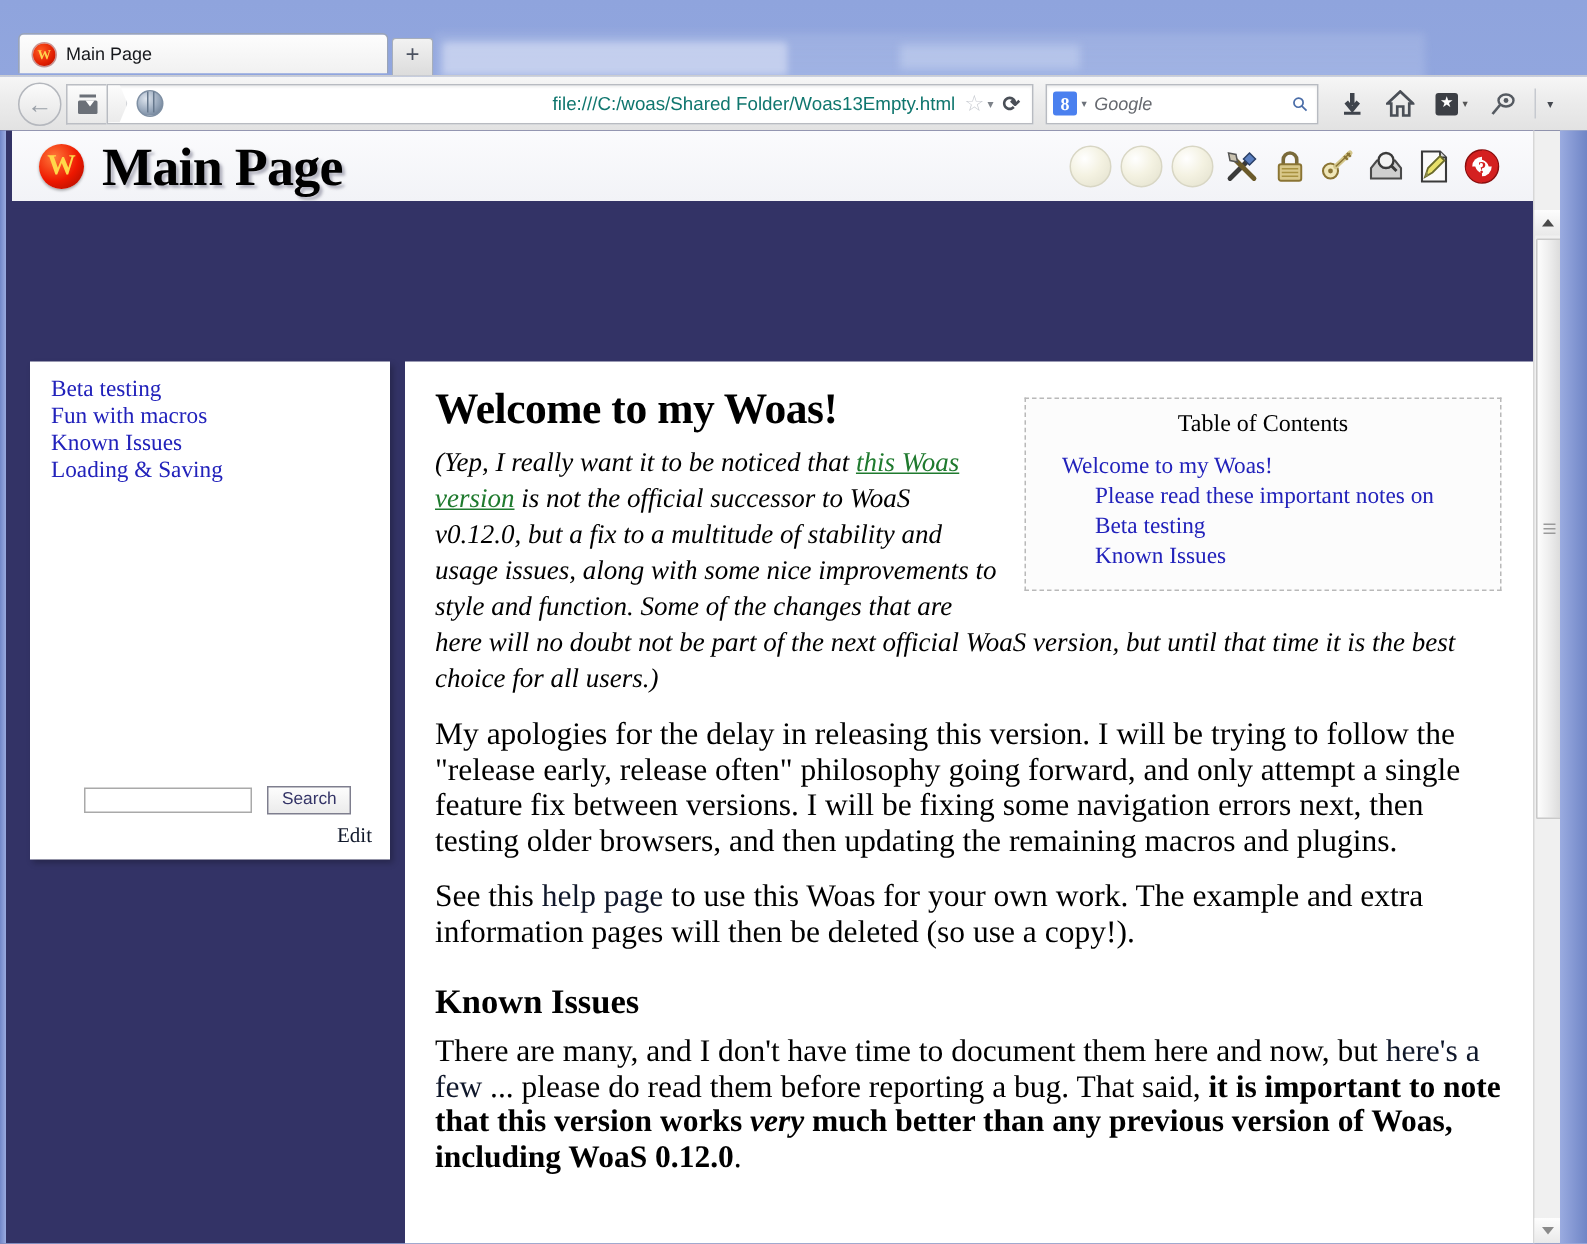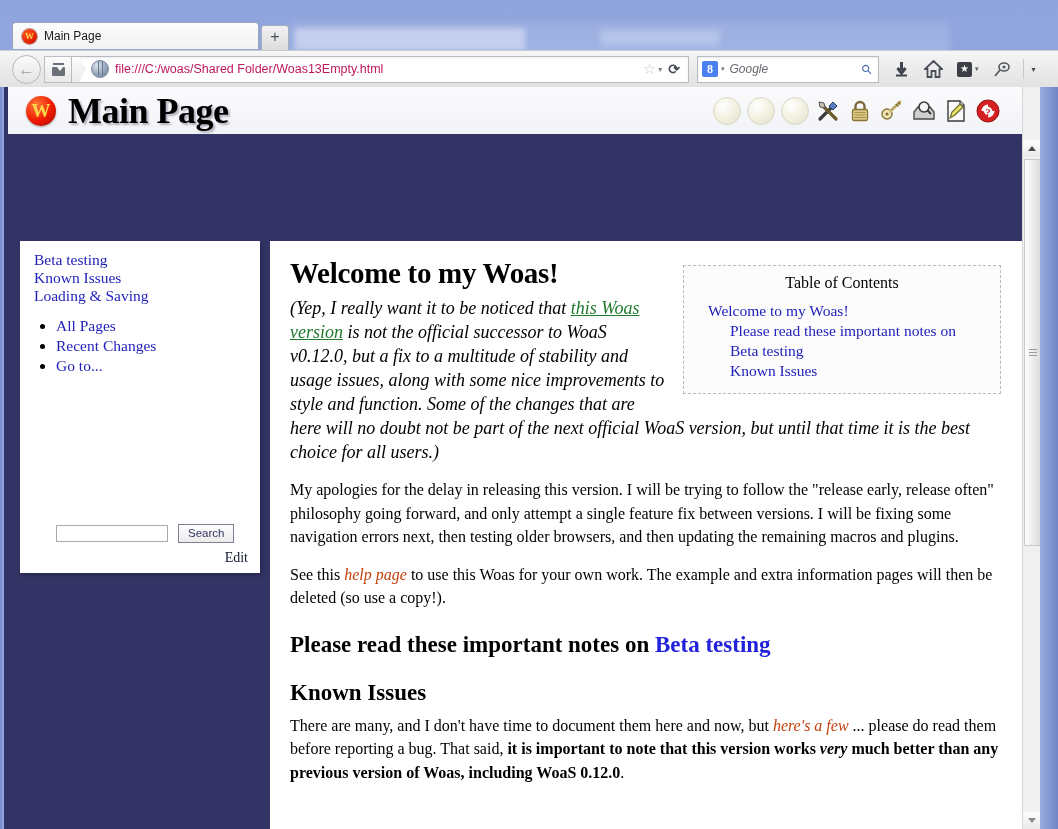--- a/index.html
+++ b/index.html
@@ -160,21 +160,21 @@
     margin: 0 6px 0 6px;
     background: radial-gradient(circle at 35% 30%, #dfe6ef 0%, #96a6ba 55%, #5d7086 100%);
     border: 1px solid #7e8fa3;
     position: relative;
     flex: 0 0 auto;
   }
   #globe-icon::after {
     content:""; position:absolute; left:6px; top:0px; width:3px; height:14px;
     border-left: 1px solid #66788d; border-right: 1px solid #66788d;
   }
-  #url-text { font-size: 12.5px; color: #be185d; white-space: nowrap; flex:1; }
+  #url-text { font-size: 12.5px; color: #0f766e; white-space: nowrap; flex:1;text-align:right; }
   #star-icon { color: #c9ccd2; font-size: 15px; margin: 0 2px 0 6px; }
   #url-caret { color: #7d8289; font-size: 8px; margin-right: 6px;}
   #reload-icon { color: #4a4f57; font-size: 14px; margin-right: 8px; font-weight: bold;}
 
   #searchbar {
     margin-left: 8px;
     width: 180px; height: 25px;
     background: #fff;
     border: 1px solid #b8bbc1;
     display:flex; align-items:center;
@@ -311,24 +311,24 @@
   }
   #toc .lvl1 { font-size: 15.5px; margin-left: 14px; line-height: 20px;}
   #toc .lvl2 { font-size: 15.5px; margin-left: 36px; line-height: 20px;}
   #content h1 {
     font-size: 29px; margin: 2px 0 6px 0; font-weight: bold;
     letter-spacing: -0.3px;
   }
   #content h2 {
     font-size: 23px; margin: 22px 0 6px 0; font-weight: bold;
   }
-  #content p { font-size: 16px; line-height: 23.5px; margin: 8px 0 14px 0; }
+  #content p { font-size: 21px; line-height: 23.5px; margin: 8px 0 14px 0; }
   #content p.intro { font-style: italic; font-size: 18px; line-height: 24px; margin-top: 4px;}
   .greenlink { color: #1f7a2e; text-decoration: underline; }
-  .bluelink { color: #c2410c; text-decoration: none; font-style: italic; }
+  .bluelink { color: #0f172a; text-decoration: none; }
   .headlink { color: #2222dd; }
 
   
   #vscroll {
     position: absolute; right: 0px; top: 0px;
     width: 17px; height: 742px;
     background: #f0f0f0;
     border-left: 1px solid #d7d7d7;
   }
   #sb-up, #sb-down {
@@ -495,32 +495,30 @@
 
       </div>
     </div>
 
     <div id="sidebar">
       <div class="toplinks">
         <div>
           <a class="wlink">Beta testing</a>
         </div>
         <div>
+          <a class="wlink">Fun with macros</a>
+        </div>
+        <div>
           <a class="wlink">Known Issues</a>
         </div>
         <div>
           <a class="wlink">Loading &amp; Saving</a>
         </div>
       </div>
 
-      <ul class="group1">
-        <li><a class="wlink">All Pages</a></li>
-        <li><a class="wlink">Recent Changes</a></li>
-        <li><a class="wlink">Go to...</a></li>
-      </ul>
 
 
       <div id="searchrow">
         <input id="search-input" type="text" placeholder="" style="">
         <button id="search-btn">Search</button>
       </div>
 
       <div id="edit-link">Edit</div>
     </div>
 
@@ -535,21 +533,20 @@
       </div>
 
       <h1>Welcome to my Woas!</h1>
 
       <p class="intro"><span>(Yep, I really want it to be noticed that </span><a class="greenlink">this Woas version</a><span> is not the official successor to WoaS v0.12.0, but a fix to a multitude of stability and usage issues, along with some nice improvements to style and function. Some of the changes that are here will no doubt not be part of the next official WoaS version, but until that time it is the best choice for all users.)</span></p>
 
       <p>My apologies for the delay in releasing this version. I will be trying to follow the "release early, release often" philosophy going forward, and only attempt a single feature fix between versions. I will be fixing some navigation errors next, then testing older browsers, and then updating the remaining macros and plugins.</p>
 
       <p><span>See this </span><a class="bluelink">help page</a><span> to use this Woas for your own work. The example and extra information pages will then be deleted (so use a copy!).</span></p>
 
-      <h2><span>Please read these important notes on </span><a class="headlink">Beta testing</a></h2>
 
       <h2>Known Issues</h2>
 
       <p><span>There are many, and I don't have time to document them here and now, but </span><a class="bluelink">here's a few</a><span> ... please do read them before reporting a bug. That said, </span><b>it is important to note that this version works </b><b><i>very</i></b><b> much better than any previous version of Woas, including WoaS 0.12.0</b><span>.</span></p>
 
     </div>
 
     <div id="vscroll">
       <div id="sb-up">
         <div class="sbarrow-up"></div>

